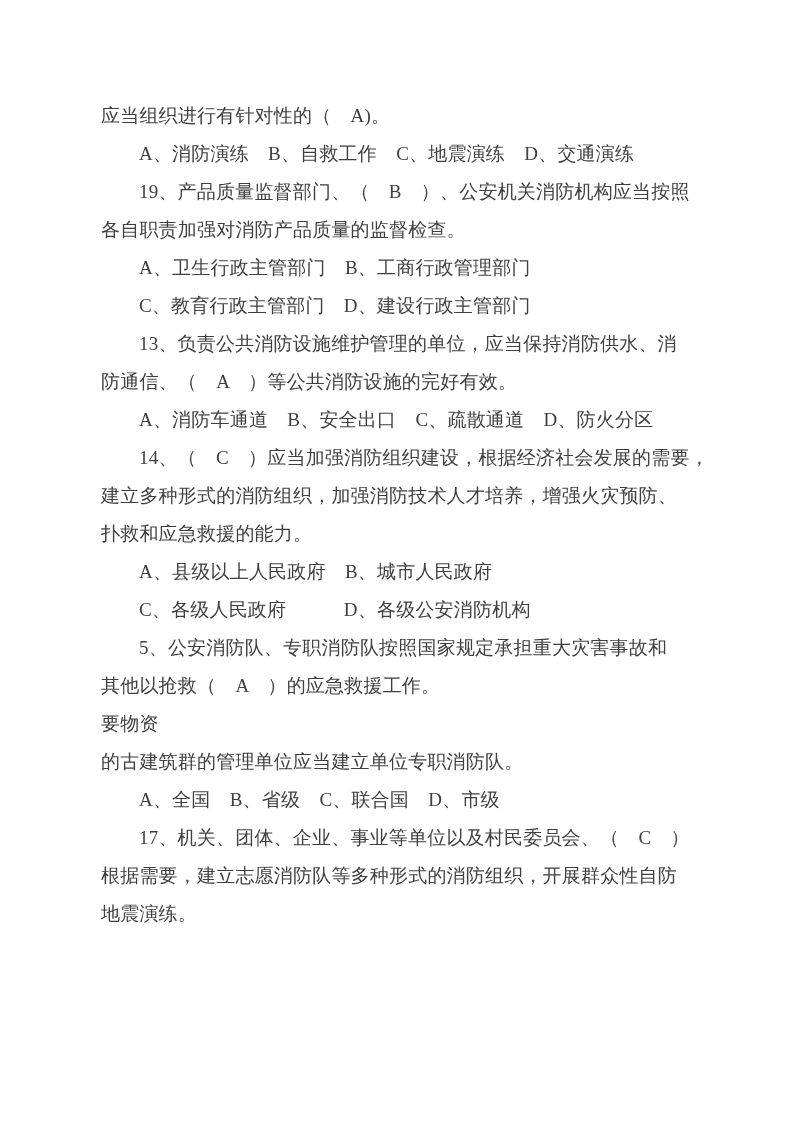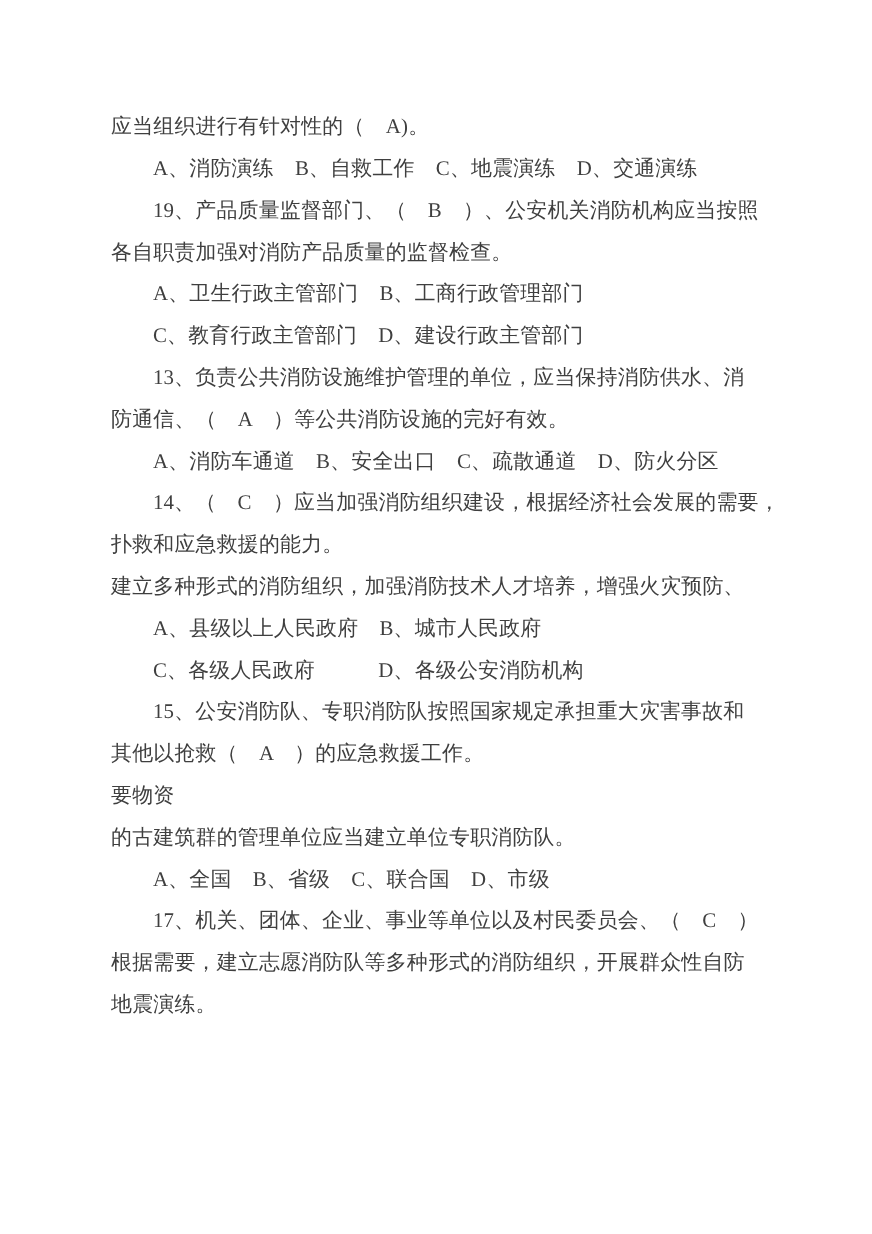--- a/index.html
+++ b/index.html
@@ -40,25 +40,25 @@
       <div class="doc-line">应当组织进行有针对性的（　A)。</div>
       <div class="doc-line indent">A、消防演练　B、自救工作　C、地震演练　D、交通演练</div>
       <div class="doc-line indent">19、产品质量监督部门、（　B　）、公安机关消防机构应当按照</div>
       <div class="doc-line">各自职责加强对消防产品质量的监督检查。</div>
       <div class="doc-line indent">A、卫生行政主管部门　B、工商行政管理部门</div>
       <div class="doc-line indent">C、教育行政主管部门　D、建设行政主管部门</div>
       <div class="doc-line indent">13、负责公共消防设施维护管理的单位，应当保持消防供水、消</div>
       <div class="doc-line">防通信、（　A　）等公共消防设施的完好有效。</div>
       <div class="doc-line indent">A、消防车通道　B、安全出口　C、疏散通道　D、防火分区</div>
       <div class="doc-line indent">14、（　C　）应当加强消防组织建设，根据经济社会发展的需要，</div>
+      <div class="doc-line">建立多种形式的消防组织，加强消防技术人才培养，增强火灾预防、</div>
       <div class="doc-line">扑救和应急救援的能力。</div>
-      <div class="doc-line">建立多种形式的消防组织，加强消防技术人才培养，增强火灾预防、</div>
       <div class="doc-line indent">A、县级以上人民政府　B、城市人民政府</div>
       <div class="doc-line indent">C、各级人民政府　　　D、各级公安消防机构</div>
-      <div class="doc-line indent">15、公安消防队、专职消防队按照国家规定承担重大灾害事故和</div>
+      <div class="doc-line indent">5、公安消防队、专职消防队按照国家规定承担重大灾害事故和</div>
       <div class="doc-line">其他以抢救（　A　）的应急救援工作。</div>
       <div class="doc-line">要物资</div>
       <div class="doc-line">的古建筑群的管理单位应当建立单位专职消防队。</div>
       <div class="doc-line indent">A、全国　B、省级　C、联合国　D、市级</div>
       <div class="doc-line indent">17、机关、团体、企业、事业等单位以及村民委员会、（　C　）</div>
       <div class="doc-line">根据需要，建立志愿消防队等多种形式的消防组织，开展群众性自防</div>
       <div class="doc-line">地震演练。</div>
     </div>
 </div>
 

